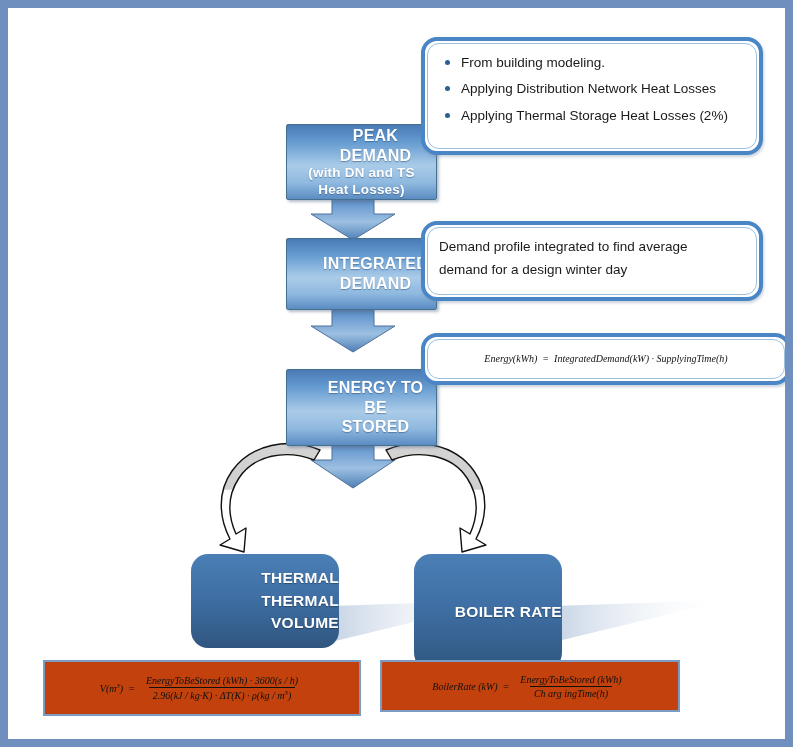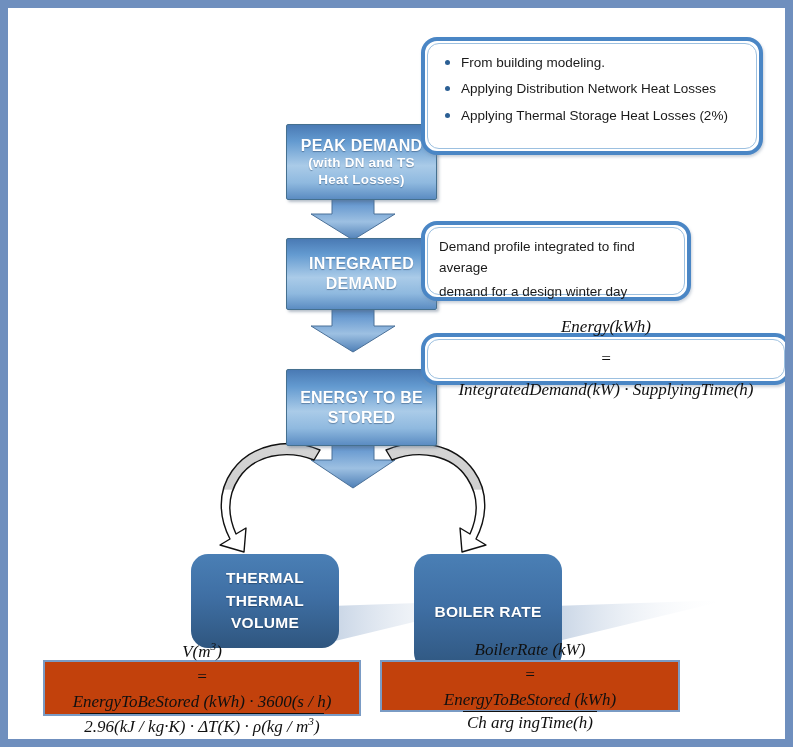--- a/index.html
+++ b/index.html
@@ -50,37 +50,37 @@
     flex-direction: column;
     align-items: center;
     justify-content: center;
     text-align: center;
     font-weight: bold;
     letter-spacing: 0.2px;
     text-shadow: 0 1px 1px rgba(30,60,95,.45);
     box-shadow: 2px 2px 3px rgba(90,110,135,.45);
     line-height: 1.22;
   }
-  .proc-box .l1 { font-size: 16px; }
+  .proc-box .l1 { font-size: 16px; padding-left: 28px; }
   .proc-box .l2 { font-size: 13.5px; }
 
   #box-peak    { left: 278px; top: 116px; width: 151px; height: 76px; }
   #box-integ   { left: 278px; top: 230px; width: 151px; height: 72px; align-items: center; }
   #box-energy  { left: 278px; top: 361px; width: 151px; height: 77px; }
 
   
   .result-box {
     position: absolute;
     box-sizing: border-box;
     background: linear-gradient(180deg, #4a7fb5 0%, #3f6fa4 45%, #2f567f 100%);
     border-radius: 17px;
     color: #ffffff;
     display: flex;
     flex-direction: column;
-    align-items: center;
+    align-items: flex-end;
     justify-content: center;
     text-align: center;
     font-weight: bold;
     font-size: 15.5px;
     line-height: 1.45;
     letter-spacing: .3px;
     text-shadow: 0 1px 1px rgba(20,40,65,.5);
   }
   #box-tsv    { left: 183px; top: 546px; width: 148px; height: 94px; }
   #box-boiler { left: 406px; top: 546px; width: 148px; height: 116px; }
@@ -103,21 +103,21 @@
     background: #ffffff;
   }
   .callout-body {
     position: relative;
     padding: 11px 16px 8px 14px;
     font-size: 13.5px;
     color: #1a1a1a;
     line-height: 1.58;
   }
   #callout-1 { left: 413px; top: 29px;  width: 342px; height: 118px; }
-  #callout-2 { left: 413px; top: 213px; width: 270px; height: 80px;  }
+  #callout-2 { left: 413px; top: 213px; width: 342px; height: 80px;  }
   #callout-3 { left: 413px; top: 325px; width: 370px; height: 52px;  }
 
   ul.bullets {
     margin: 0;
     padding: 0 0 0 20px;
     list-style: none;
   }
   ul.bullets li {
     position: relative;
     margin: 0 0 5px 0;
@@ -133,24 +133,23 @@
   }
   ul.bullets li.cont::before { display: none; }
   ul.bullets li.cont { margin-top: -3px; }
 
   .plain-line { margin: 0 0 2px 0; }
 
   
   .eq {
     font-family: "Liberation Serif", "DejaVu Serif", serif;
     font-style: italic;
-    font-size: 17px;
+    font-size: 10px;
     color: #101010;
     white-space: nowrap;
-    flex-direction: column;
   }
   #callout-3 .callout-body {
     padding: 0;
     height: 100%;
     display: flex;
     align-items: center;
     justify-content: center;
   }
 
   

